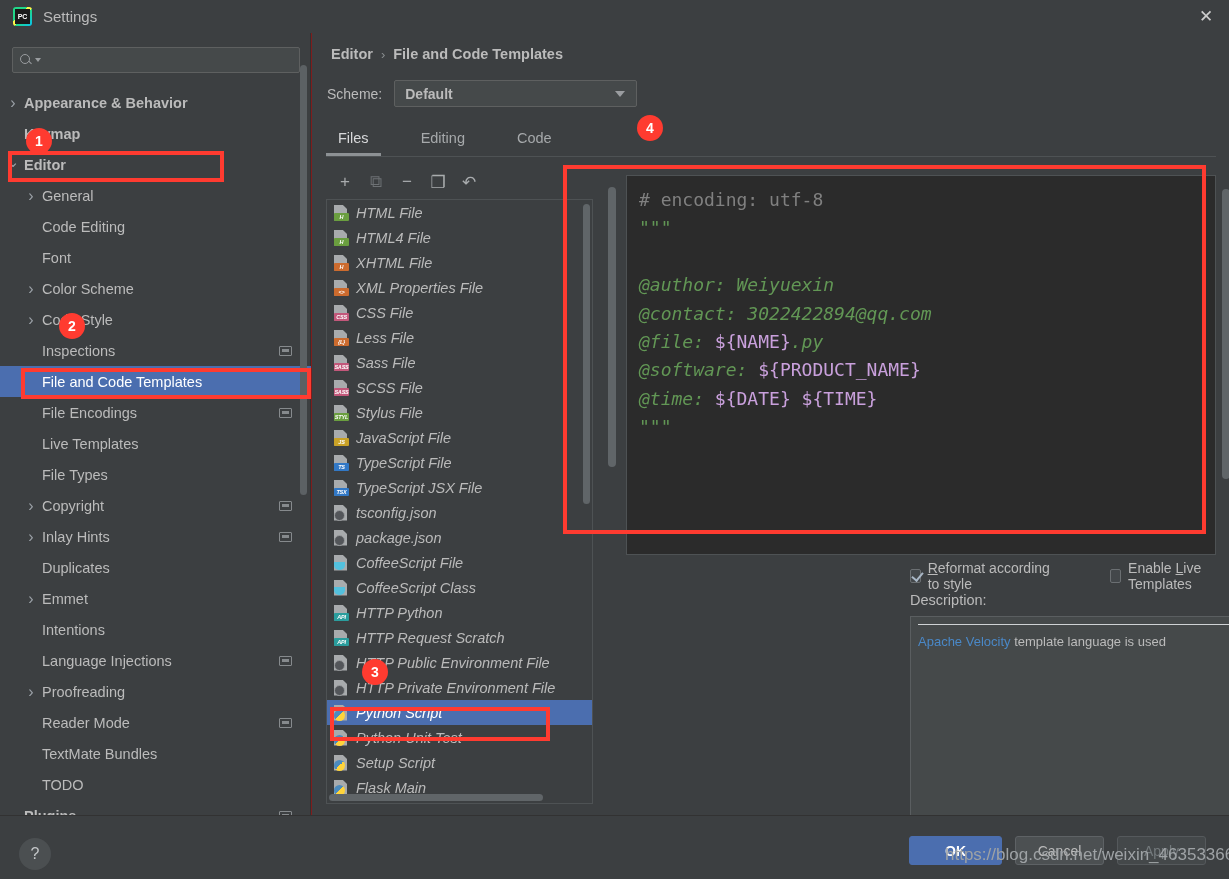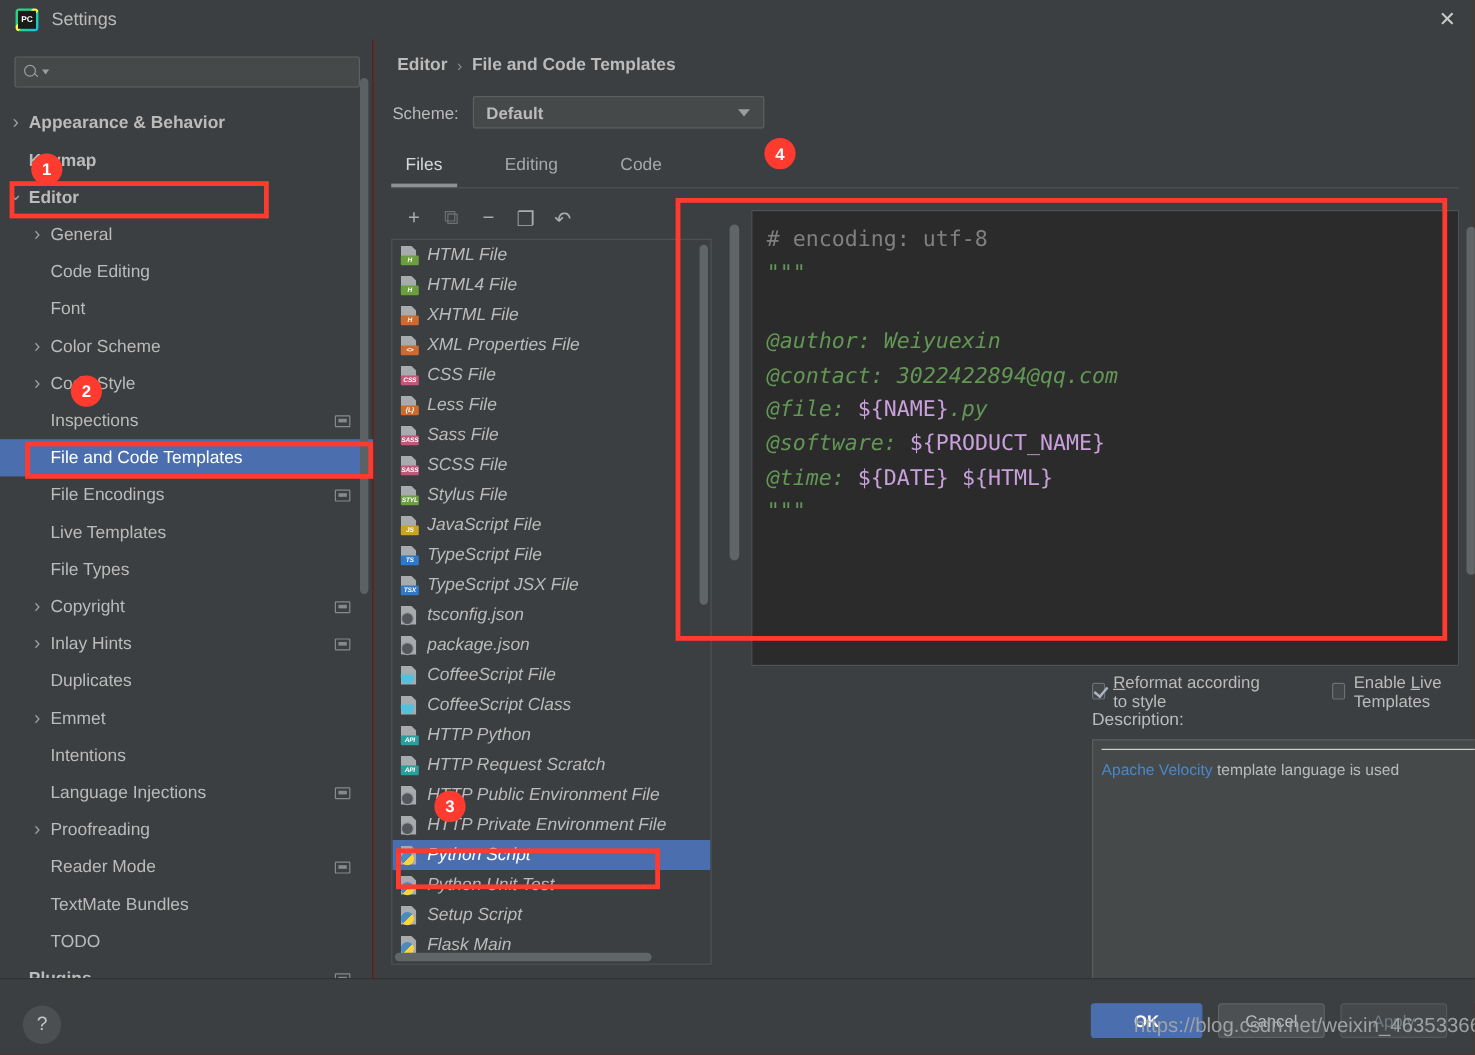--- a/index.html
+++ b/index.html
@@ -760,21 +760,21 @@
       <div class="editor-gutter-scroll"></div>
       <div class="editor-box">
         <div id="code">
             <div class="code-line"><span class="c-comment"># encoding: utf-8</span></div>
             <div class="code-line"><span class="c-doc">"""</span></div>
             <div class="code-line">&nbsp;</div>
             <div class="code-line"><span class="c-doc">@author: Weiyuexin</span></div>
             <div class="code-line"><span class="c-doc">@contact: 3022422894@qq.com</span></div>
             <div class="code-line"><span class="c-doc">@file: </span><span class="c-doc c-var">${NAME}</span><span class="c-doc">.py</span></div>
             <div class="code-line"><span class="c-doc">@software: </span><span class="c-doc c-var">${PRODUCT_NAME}</span></div>
-            <div class="code-line"><span class="c-doc">@time: </span><span class="c-doc c-var">${DATE}</span><span class="c-doc"> </span><span class="c-doc c-var">${HTML}</span></div>
+            <div class="code-line"><span class="c-doc">@time: </span><span class="c-doc c-var">${DATE}</span><span class="c-doc"> </span><span class="c-doc c-var">${TIME}</span></div>
             <div class="code-line"><span class="c-doc">"""</span></div>
           </div>
       </div>
       <div class="ed-scroll-v"></div>
     </div>
 
     <div class="opts-row" id="opts">
         <div class="chk on">
           <span class="bx"></span>
           <span><u>R</u>eformat according to style</span>

